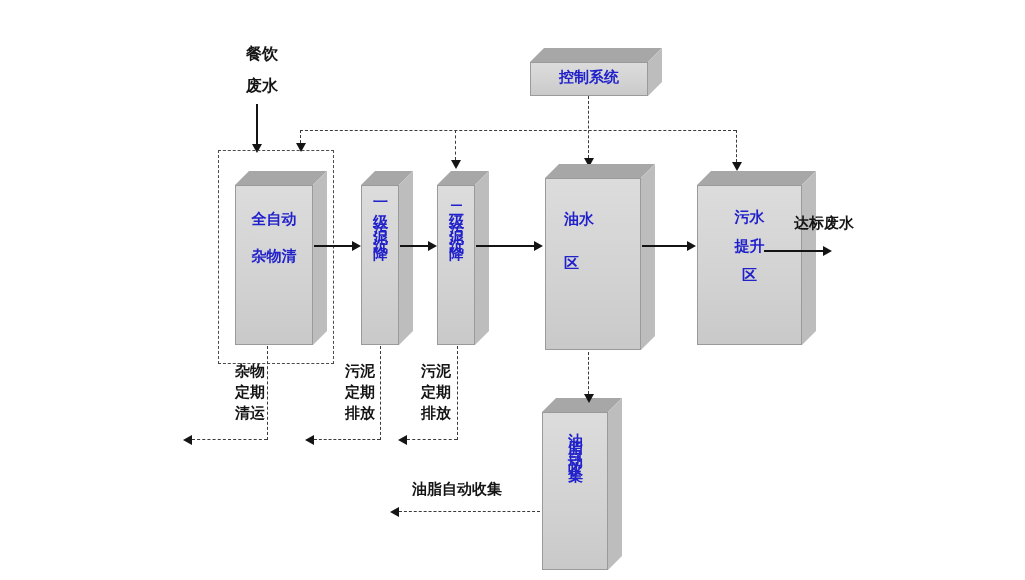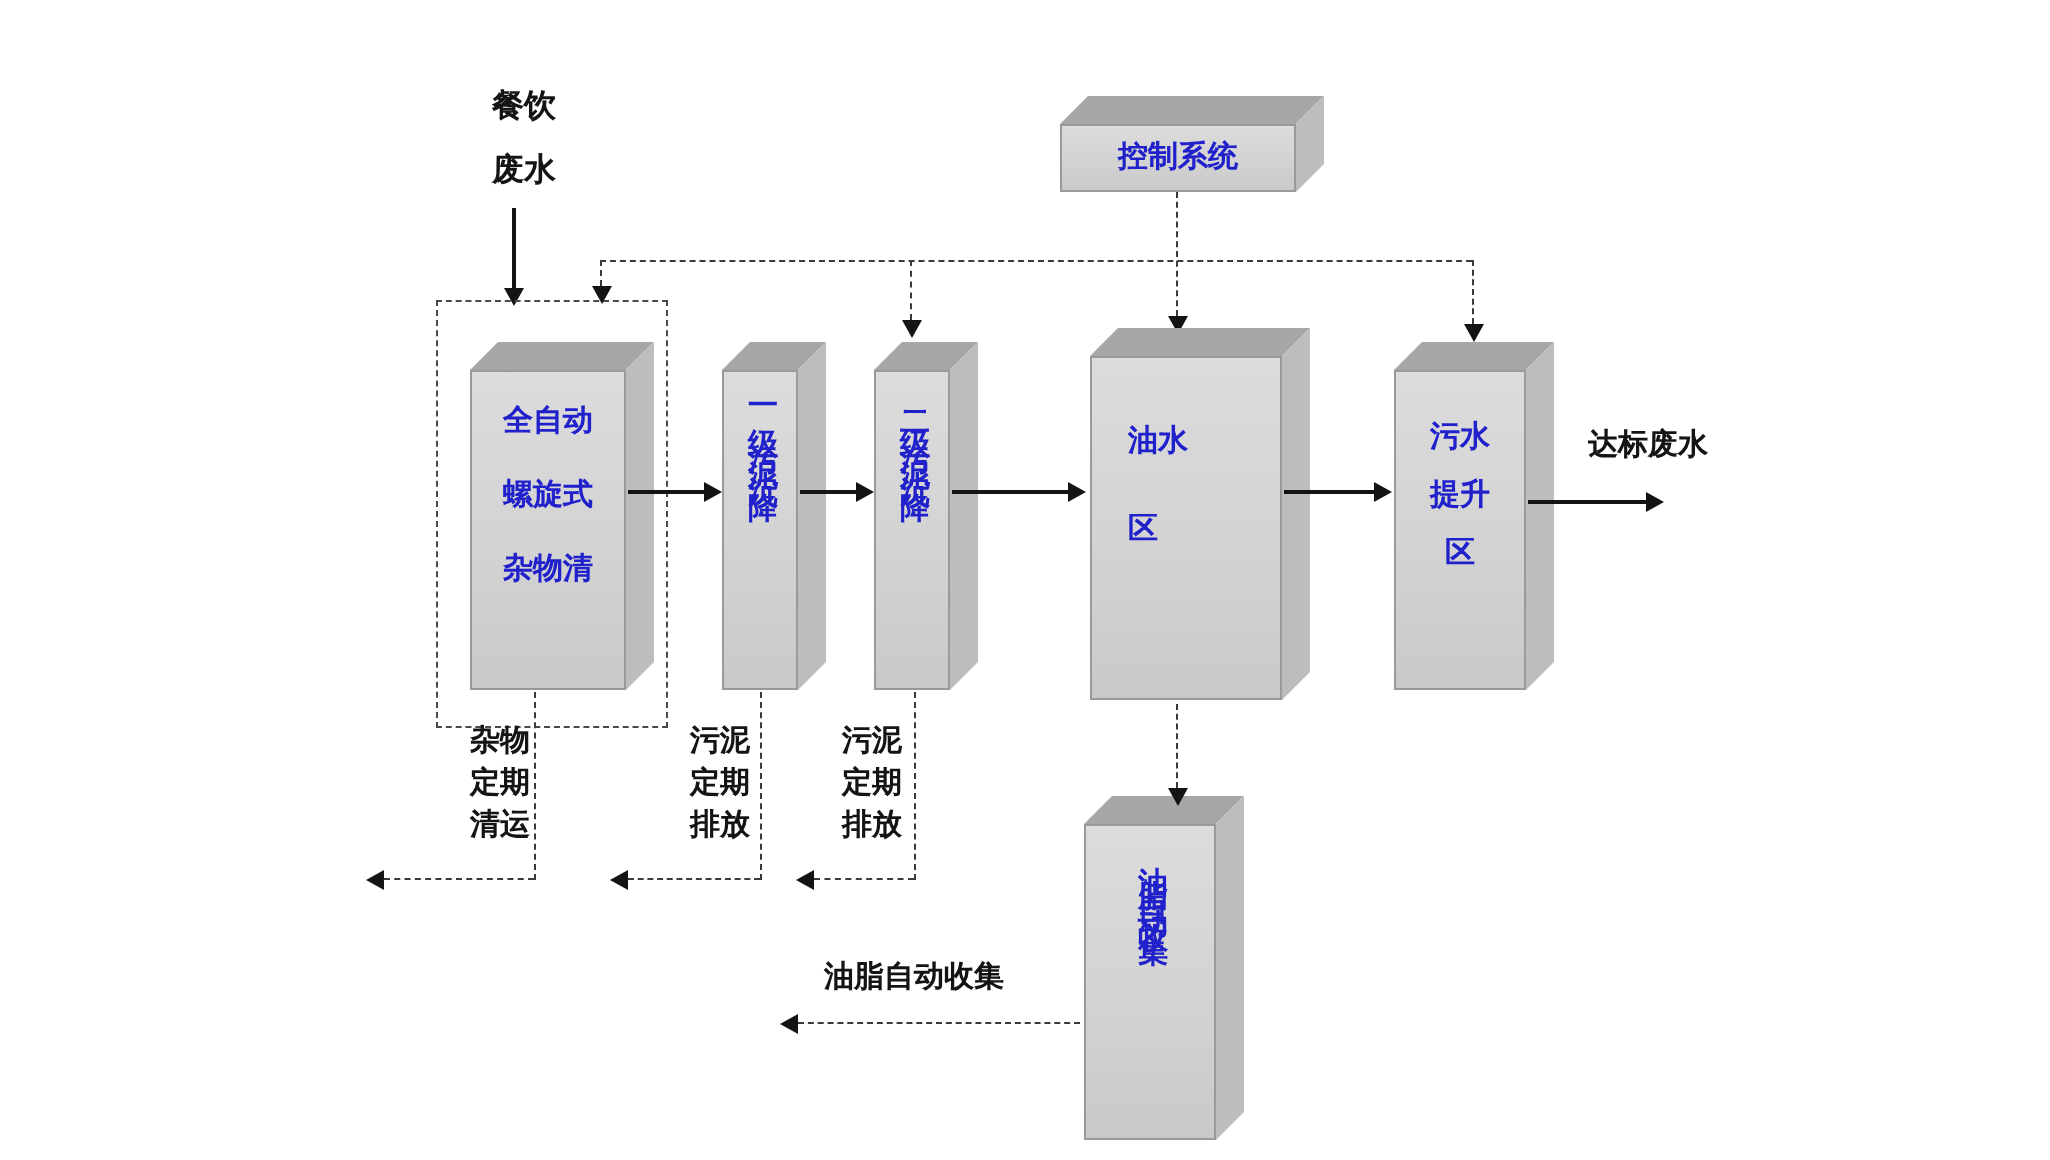--- a/index.html
+++ b/index.html
@@ -11,21 +11,21 @@
   .box3d .front{position:absolute;left:0;top:0;width:100%;height:100%;
     background:linear-gradient(180deg,#dcdcdc 0%,#d2d2d2 60%,#c9c9c9 100%);
     border:1px solid #9a9a9a;box-sizing:border-box;}
   .box3d .top{position:absolute;left:0;top:-14px;width:calc(100% + 14px);height:14px;
     background:#a7a7a7;
     clip-path:polygon(14px 0,100% 0,calc(100% - 14px) 100%,0 100%);}
   .box3d .side{position:absolute;right:-14px;top:-14px;width:14px;height:calc(100% + 14px);
     background:#bdbdbd;
     clip-path:polygon(0 14px,100% 0,100% calc(100% - 14px),0 100%);}
   .btext{position:absolute;left:0;top:0;width:100%;color:#2121cc;font-weight:bold;
-    font-size:15px;text-align:center;}
+    font-size:15px;text-align:center;font-family:Liberation Mono, monospace;}
   .vtext{position:absolute;left:50%;transform:translateX(-50%);top:8px;
     writing-mode:vertical-rl;text-orientation:upright;letter-spacing:8px;
     color:#2121cc;font-weight:bold;font-size:15px;}
 
   
   .hline{position:absolute;height:0;}
   .vline{position:absolute;width:0;}
   .hline.solid{border-top:2px solid #141414;}
   .vline.solid{border-left:2px solid #141414;}
   .hline.dash{border-top:1px dashed #3a3a3a;}
@@ -72,23 +72,22 @@
   <div class="ah down" style="left:296px;top:143px;"></div>
   <div class="vline dash" style="left:455px;top:130px;height:30px;"></div>
   <div class="ah down" style="left:451px;top:160px;"></div>
   <div class="vline dash" style="left:736px;top:130px;height:32px;"></div>
   <div class="ah down" style="left:732px;top:162px;"></div>
 
   <div class="box3d" style="left:235px;top:185px;width:78px;height:160px;">
     <div class="top"></div>
     <div class="side"></div>
     <div class="front">
-      <div class="btext" style="padding-top:6px;line-height:37px;">
+      <div class="btext" style="padding-top:16px;line-height:37px;">
         <div>全自动</div>
-        <div>螺旋式</div>
         <div>杂物清</div>
       </div>
     </div>
   </div>
 
   <div class="box3d" style="left:361px;top:185px;width:38px;height:160px;">
     <div class="top"></div>
     <div class="side"></div>
     <div class="front">
       <div class="vtext">一级污泥沉降</div>
@@ -107,21 +106,21 @@
     <div class="top"></div>
     <div class="side"></div>
     <div class="front">
       <div class="btext" style="padding:20px 0 0 18px;line-height:44px;text-align:left;">
         <div>油水</div>
         <div>区</div>
       </div>
     </div>
   </div>
 
-  <div class="box3d" style="left:697px;top:185px;width:66px;height:160px;">
+  <div class="box3d" style="left:697px;top:185px;width:66px;height:160px;padding-left:39px;">
     <div class="top"></div>
     <div class="side"></div>
     <div class="front">
       <div class="btext" style="padding-top:18px;line-height:29px;">
         <div>污水</div>
         <div>提升</div>
         <div>区</div>
       </div>
     </div>
   </div>

